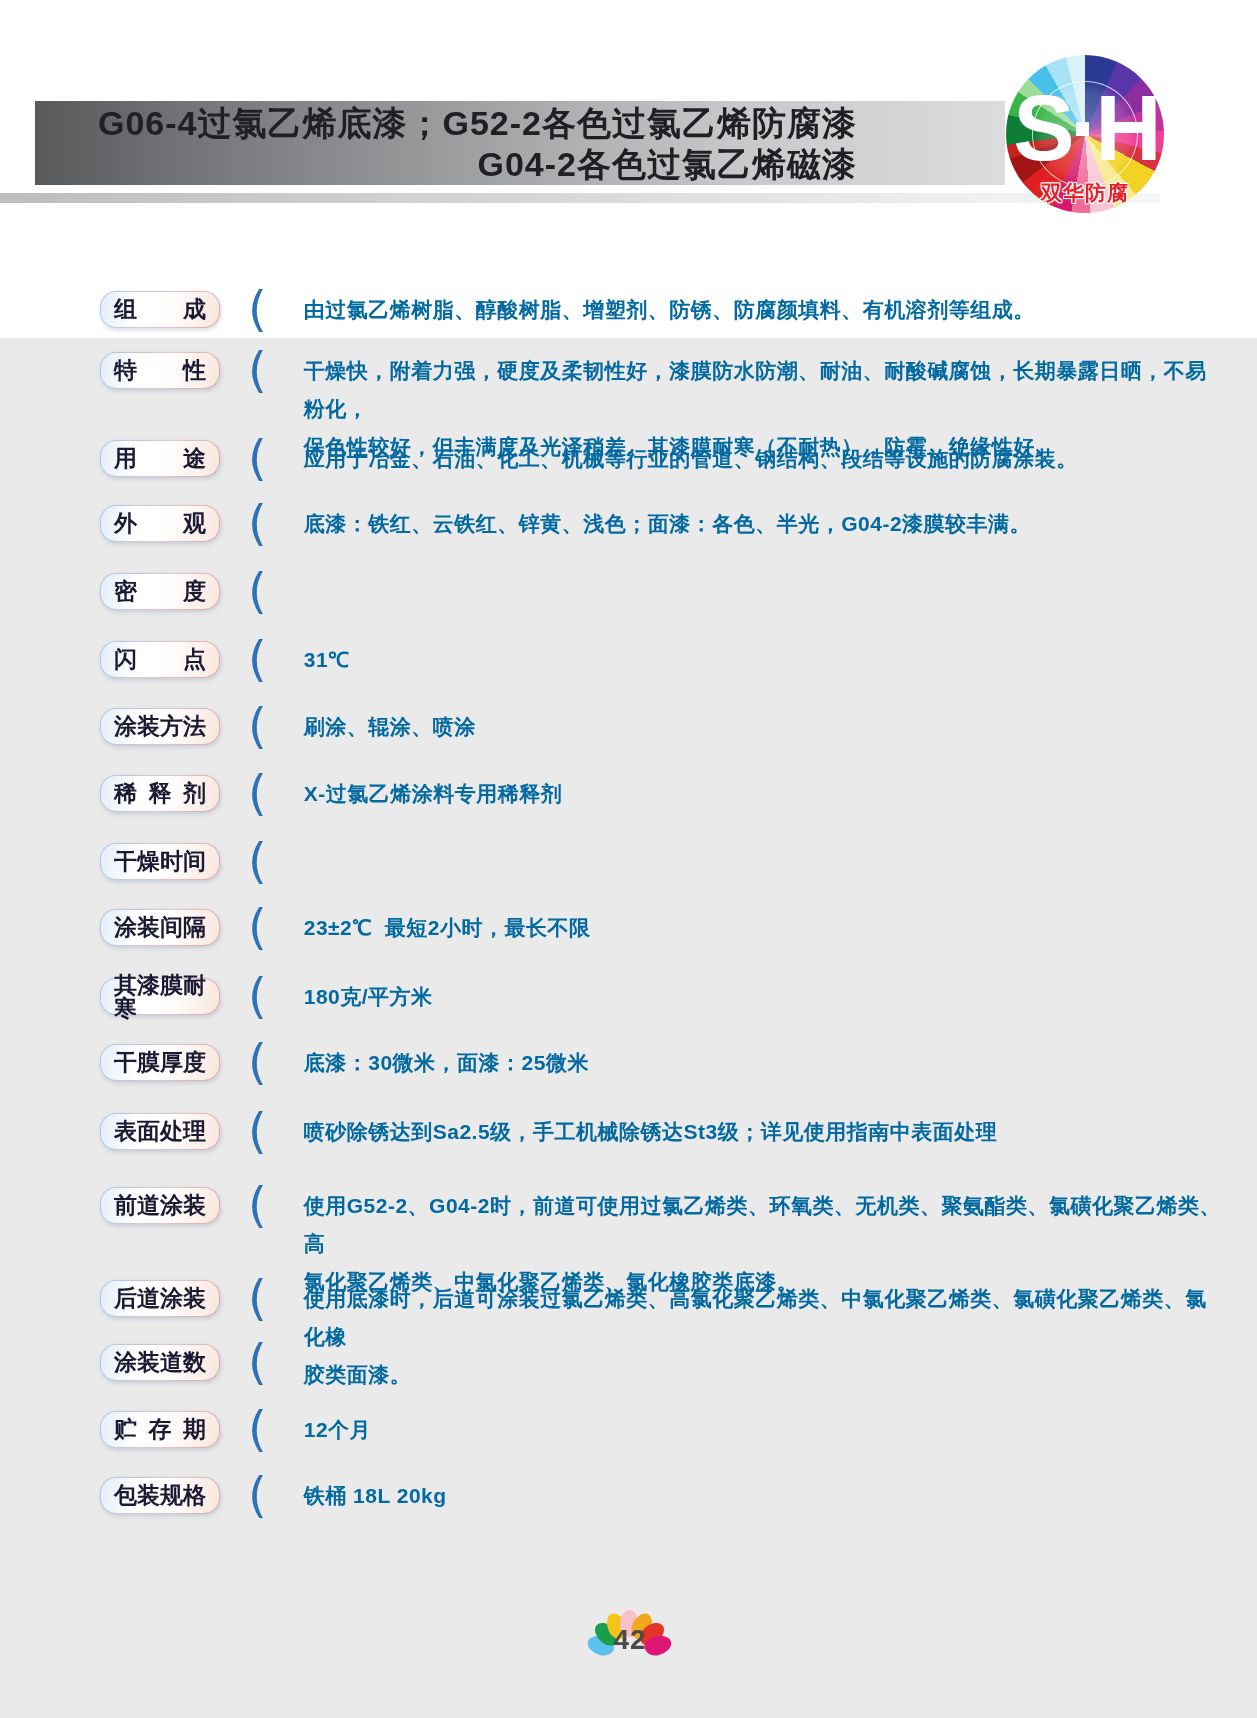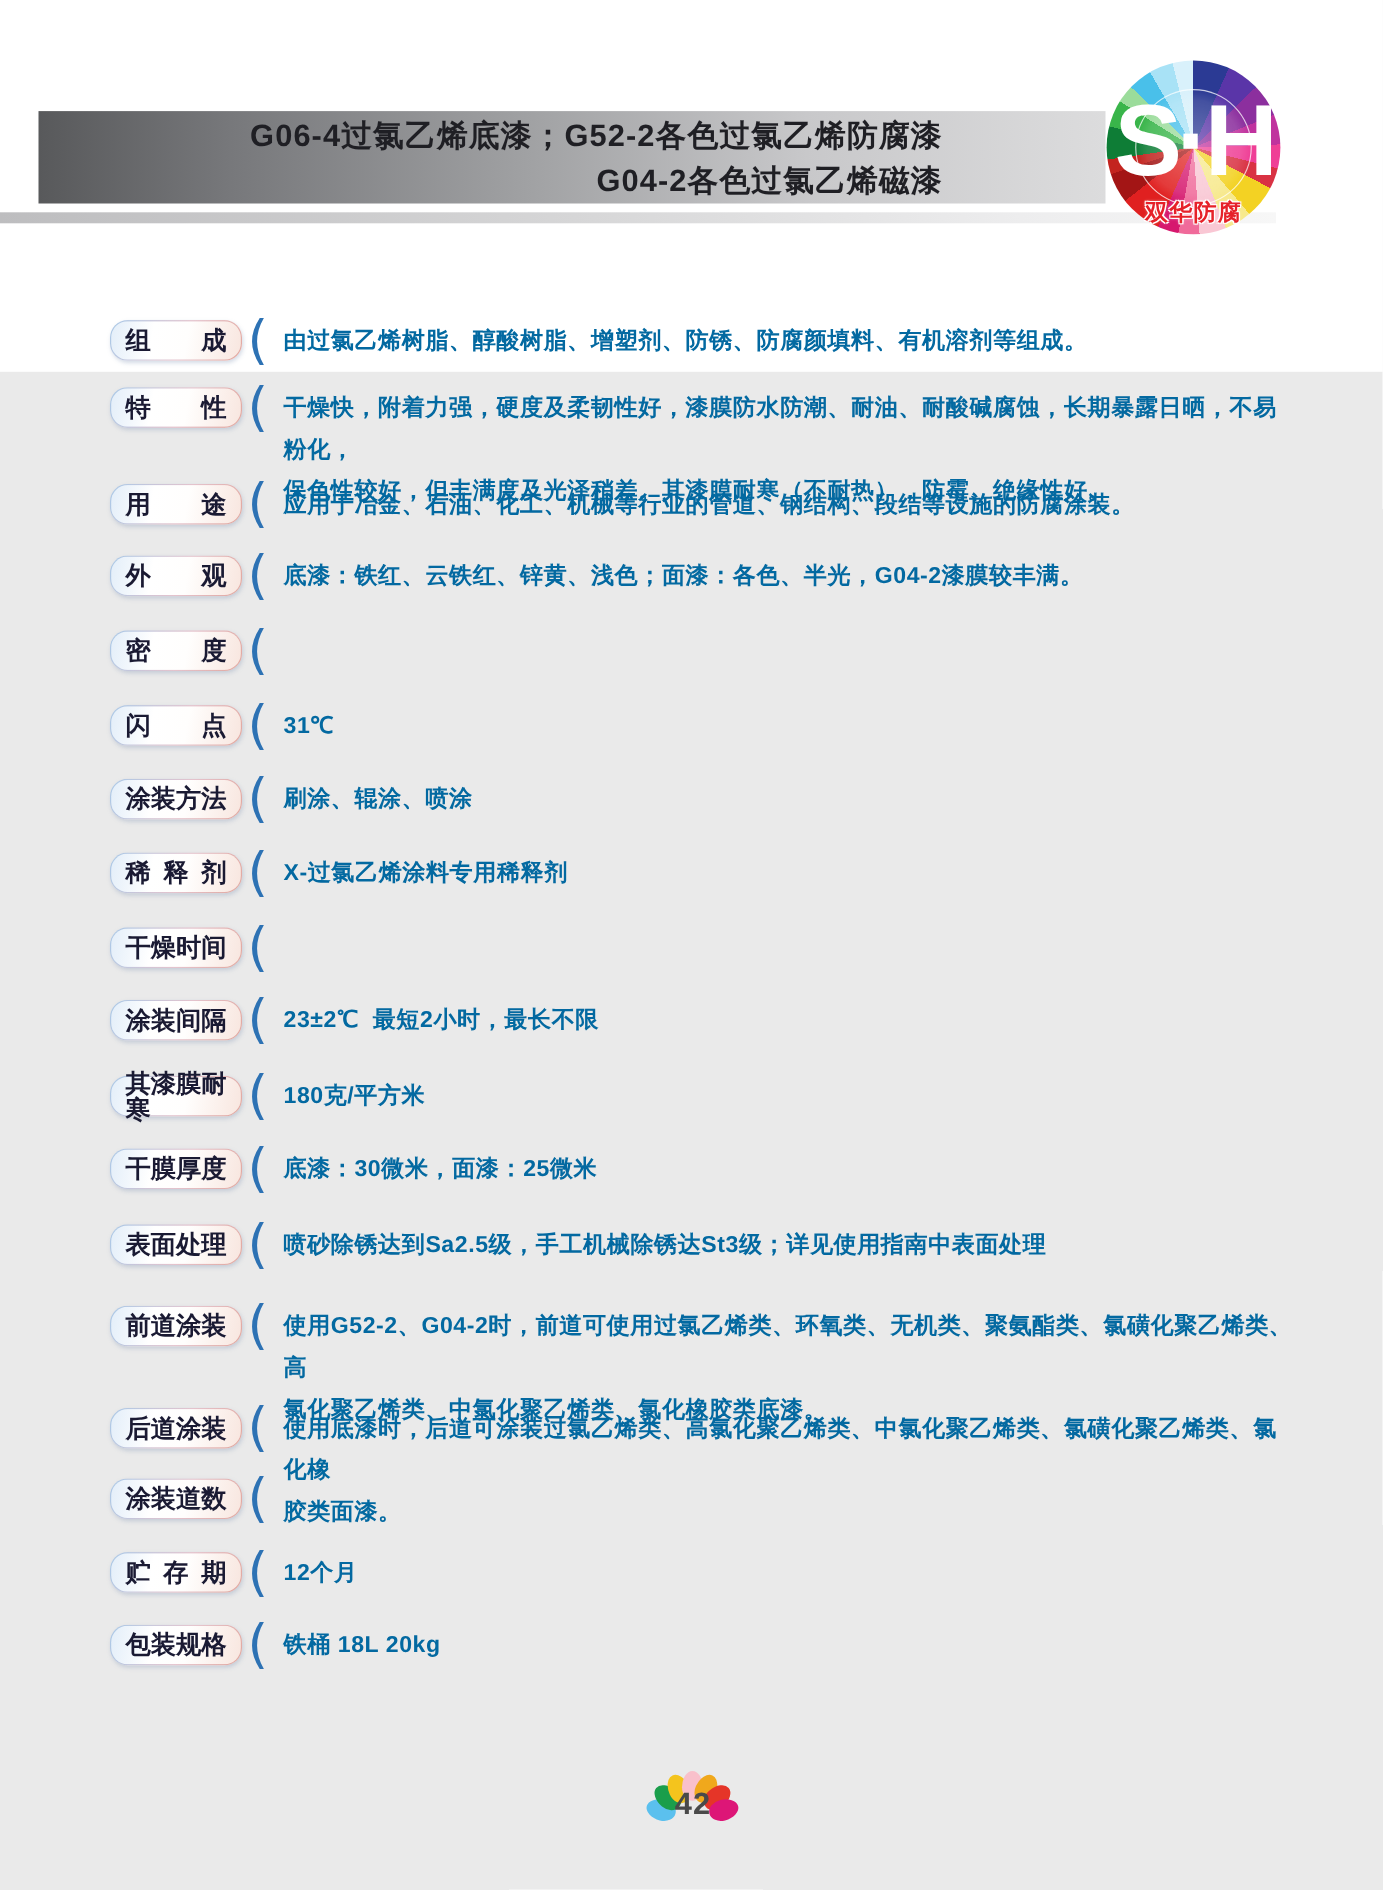--- a/index.html
+++ b/index.html
@@ -9,21 +9,21 @@
     font-family:"Liberation Sans", sans-serif;
   }
   .gray-band{position:absolute; left:0; top:338px; width:1257px; height:1380px; background:#eaeaea;}
   
   .header-bar{
     position:absolute; left:35px; top:101px; width:970px; height:84px;
     background:linear-gradient(90deg,#58595b 0%,#77787b 18%,#9fa0a2 45%,#c8c8ca 72%,#dcdcdd 100%);
   }
   .header-title{ text-align:right; padding:2px 148px 0 0; }
   .header-title div{
-    font-size:28px; font-weight:800; color:#1f1f24; line-height:41px; letter-spacing:1px;
+    font-size:34px; font-weight:800; color:#1f1f24; line-height:41px; letter-spacing:1px;
   }
   .reflection{
     position:absolute; left:0; top:193px; width:1160px; height:10px;
     background:linear-gradient(90deg,#bdbdbf 0%,#d6d6d7 45%,#ededee 80%,#f7f7f7 100%);
   }
   
   .logo{
     position:absolute; left:992px; top:55px; width:158px; height:158px; border-radius:50%;
     background:conic-gradient(from 0deg,
       #2b3a94 0 24deg, #5a35a8 24deg 46deg, #8c2f9e 46deg 68deg, #c0329e 68deg 88deg,
@@ -42,21 +42,21 @@
     position:absolute; left:50%; top:46%; transform:translate(-50%,-50%);
     font-size:92px; font-weight:800; color:#ffffff; letter-spacing:-5px; line-height:1;
     z-index:2; white-space:nowrap;
   }
   .logo-caption{
     position:absolute; left:50%; bottom:6px; transform:translateX(-50%);
     font-size:21px; font-weight:800; color:#e62129; white-space:nowrap; z-index:3; letter-spacing:1px;
     text-shadow:-1px -1px 0 #fff,1px -1px 0 #fff,-1px 1px 0 #fff,1px 1px 0 #fff,0 0 3px #fff;
   }
   
-  .row{ position:absolute; left:100px; display:flex; align-items:flex-start; }
+  .row{ position:absolute; left:100px; display:flex; align-items:flex-start;gap:23px; }
   .pill{
     flex:none; width:120px; height:37px; box-sizing:border-box;
     display:flex; align-items:center; padding:0 13px;
     border:1px solid transparent; border-radius:16px;
     background:
       linear-gradient(100deg,#e3eef9 0%,#ffffff 32%,#fffefd 58%,#f8e6df 100%) padding-box,
       linear-gradient(115deg,#a9c9e8 0%,#e4c3cd 55%,#e2a79e 100%) border-box;
     box-shadow:1px 2px 4px rgba(130,150,180,.35);
   }
   .pill span{

